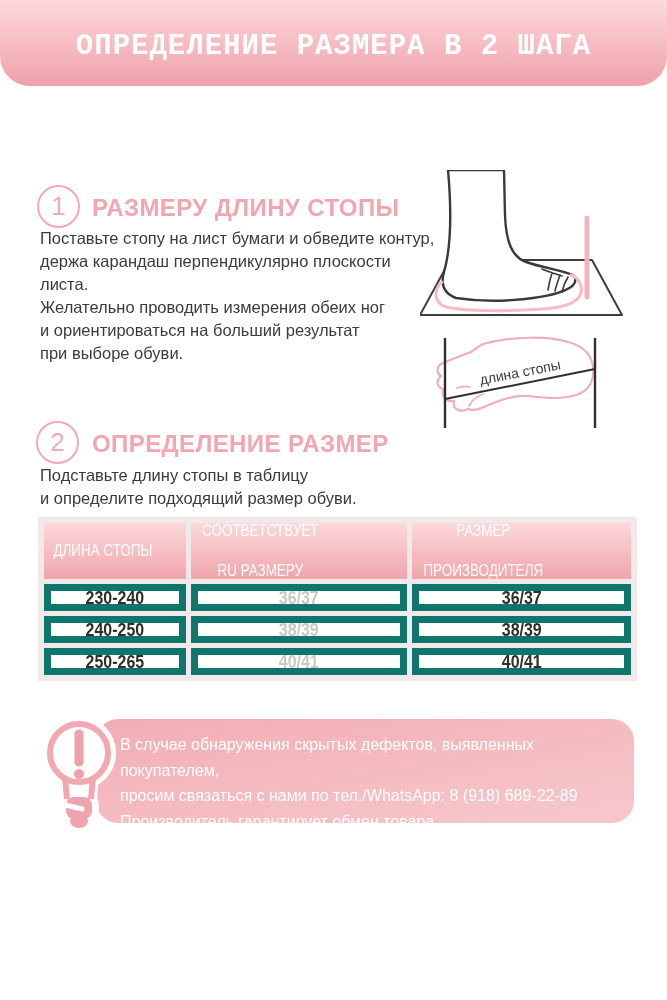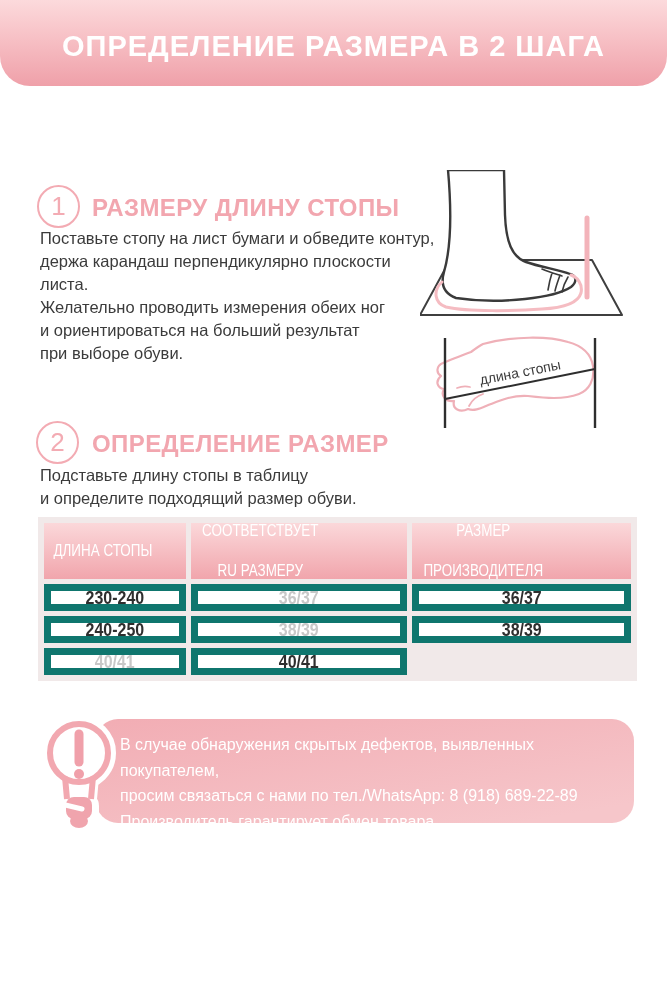--- a/index.html
+++ b/index.html
@@ -11,21 +11,21 @@
 
   
   .banner{
     left:0;top:0;width:667px;height:86px;
     background:linear-gradient(180deg,#fcdadc 0%,#f7c0c5 45%,#efa0a9 100%);
     border-radius:0 0 30px 30px;
     display:flex;align-items:center;justify-content:center;
   }
   .banner-title{
     color:#ffffff;font-size:29px;font-weight:800;letter-spacing:1px;
-    text-align:center;padding-top:6px;
+    text-align:center;padding-top:6px;font-family:Liberation Mono, monospace;
   }
 
   
   .badge{
     width:43px;height:43px;border:2.5px solid #f3abb3;border-radius:50%;
     color:#f3abb3;font-size:26px;font-weight:400;
     display:flex;align-items:center;justify-content:center;box-sizing:border-box;
     background:#fff;
   }
   .step-title{
@@ -144,20 +144,23 @@
     <div class="td">
         <span class="cx">240-250</span>
       </div>
     <div class="td muted">
         <span class="cx">38/39</span>
       </div>
     <div class="td">
         <span class="cx">38/39</span>
       </div>
 
+    <div class="td">
+        <span class="cx">250-265</span>
+      </div>
     <div class="td muted">
         <span class="cx">40/41</span>
       </div>
     <div class="td">
         <span class="cx">40/41</span>
       </div>
   </div>
 
   <div class="abs notice-banner">
     <div class="notice-text">В случае обнаружения скрытых дефектов, выявленных покупателем,

